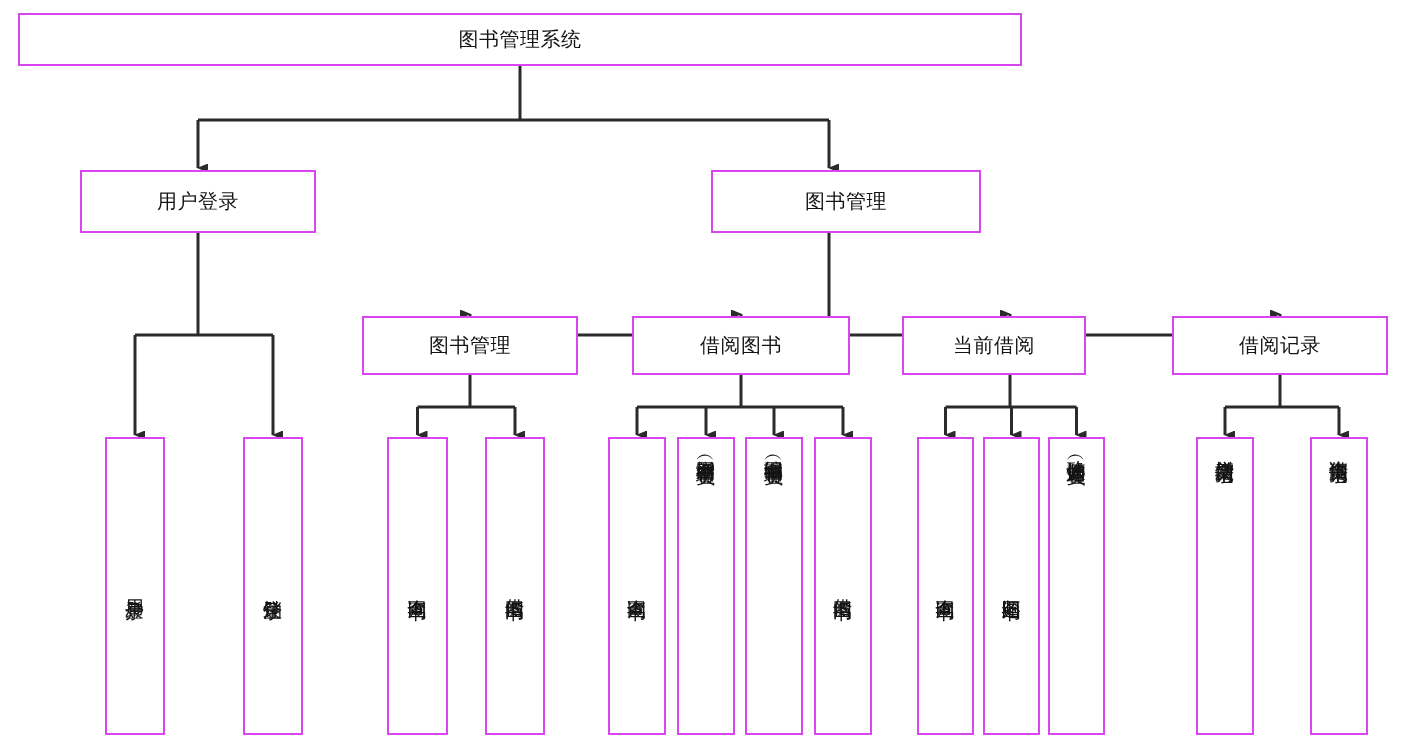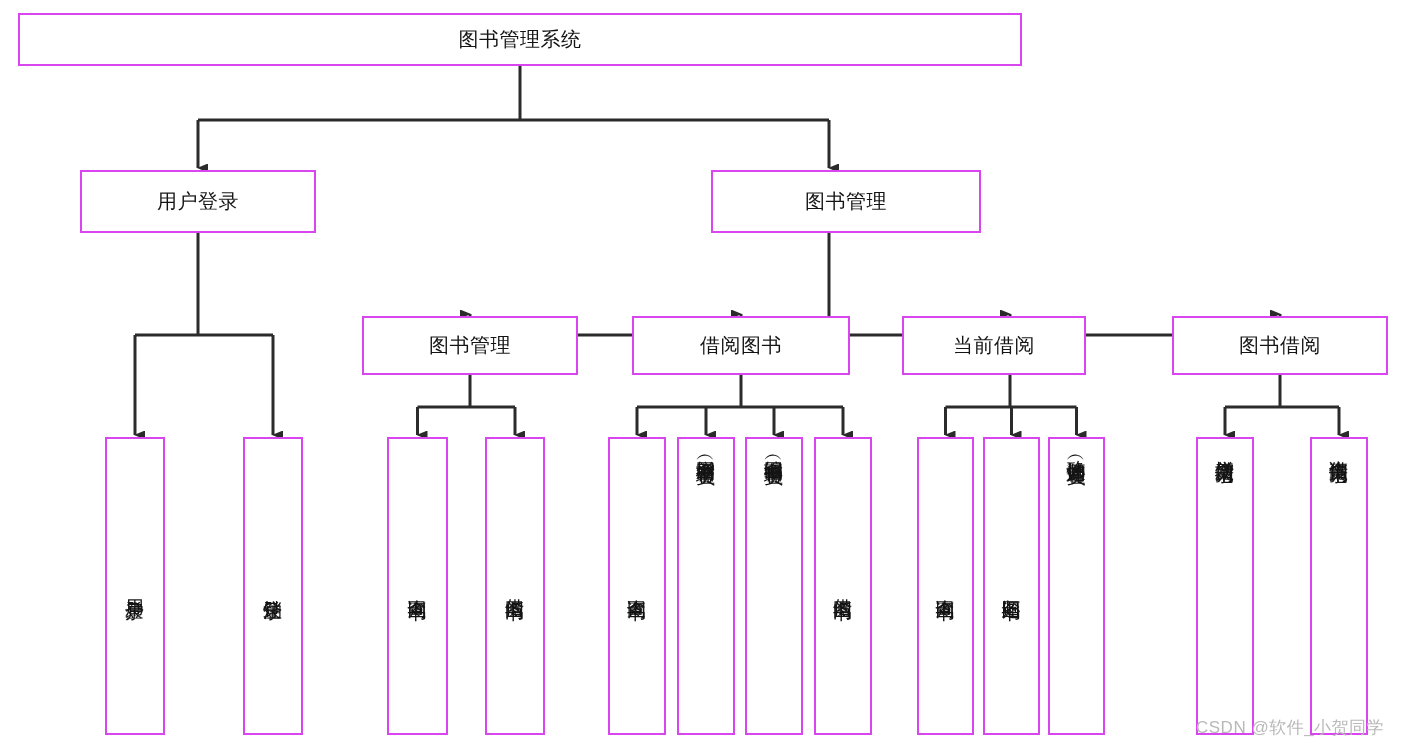--- a/index.html
+++ b/index.html
@@ -128,21 +128,21 @@
       <div class="node level2" style="left: 362px; top: 316px; width: 216px; height: 59px;">
         <span class="label">图书管理</span>
       </div>
       <div class="node level2" style="left: 632px; top: 316px; width: 218px; height: 59px;">
         <span class="label">借阅图书</span>
       </div>
       <div class="node level2" style="left: 902px; top: 316px; width: 184px; height: 59px;">
         <span class="label">当前借阅</span>
       </div>
       <div class="node level2" style="left: 1172px; top: 316px; width: 216px; height: 59px;">
-        <span class="label">图书借阅</span>
+        <span class="label">借阅记录</span>
       </div>
       <div class="node leaf short" style="left: 105px; top: 437px; width: 60px; height: 298px;">
         <span class="label">用户登录</span>
       </div>
       <div class="node leaf short" style="left: 243px; top: 437px; width: 60px; height: 298px;">
         <span class="label">注销登录</span>
       </div>
       <div class="node leaf short" style="left: 387px; top: 437px; width: 61px; height: 298px;">
         <span class="label">查询图书</span>
       </div>
@@ -171,15 +171,14 @@
         <span class="label">确认归还（管理员）</span>
       </div>
       <div class="node leaf" style="left: 1196px; top: 437px; width: 58px; height: 298px;">
         <span class="label">新增借阅记录</span>
       </div>
       <div class="node leaf" style="left: 1310px; top: 437px; width: 58px; height: 298px;">
         <span class="label">查询借阅记录</span>
       </div>
     </div>
 
-  <div class="watermark" style="left: 1196px; top: 716px; color: rgb(185, 185, 185);">CSDN @软件_小贺同学</div>
 
 </div>
 
 </body></html>

